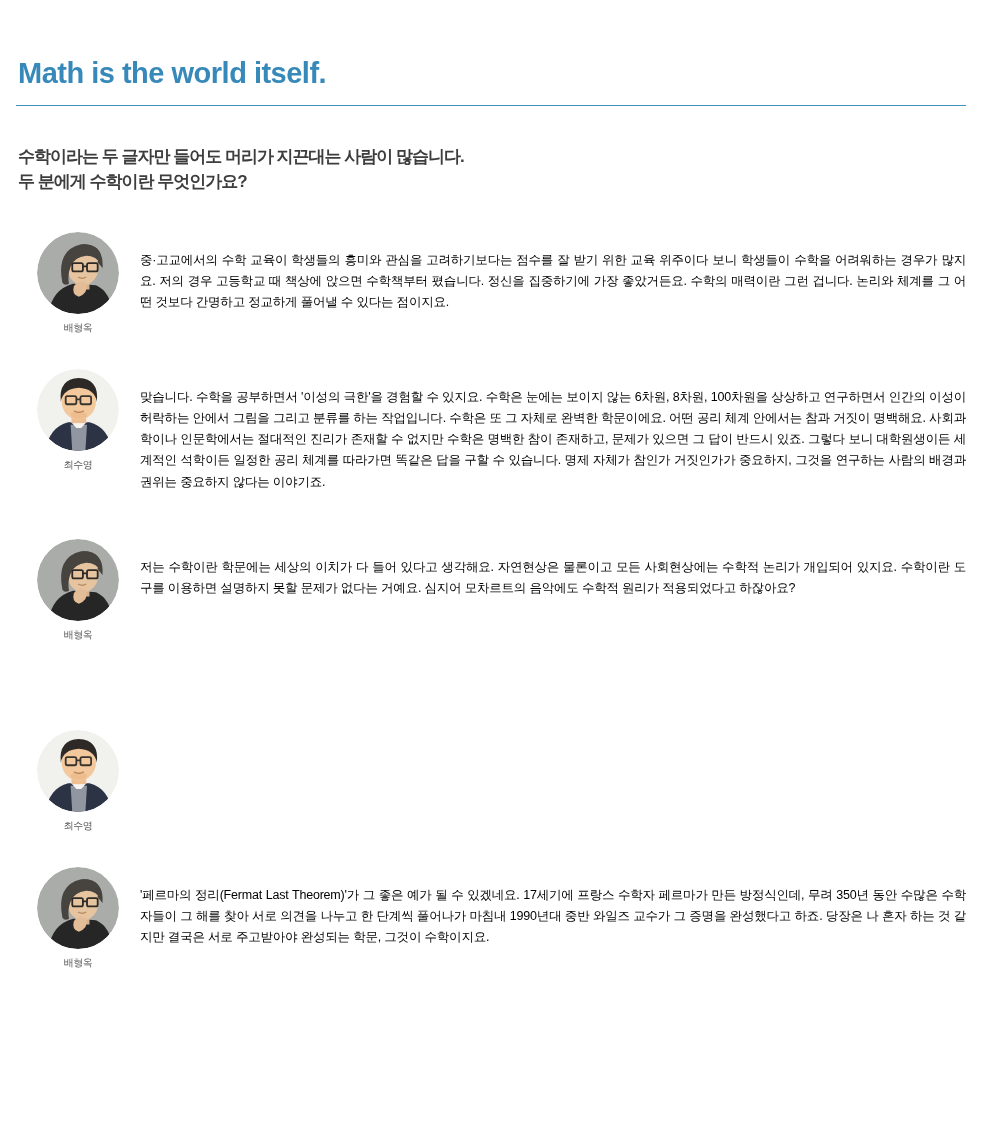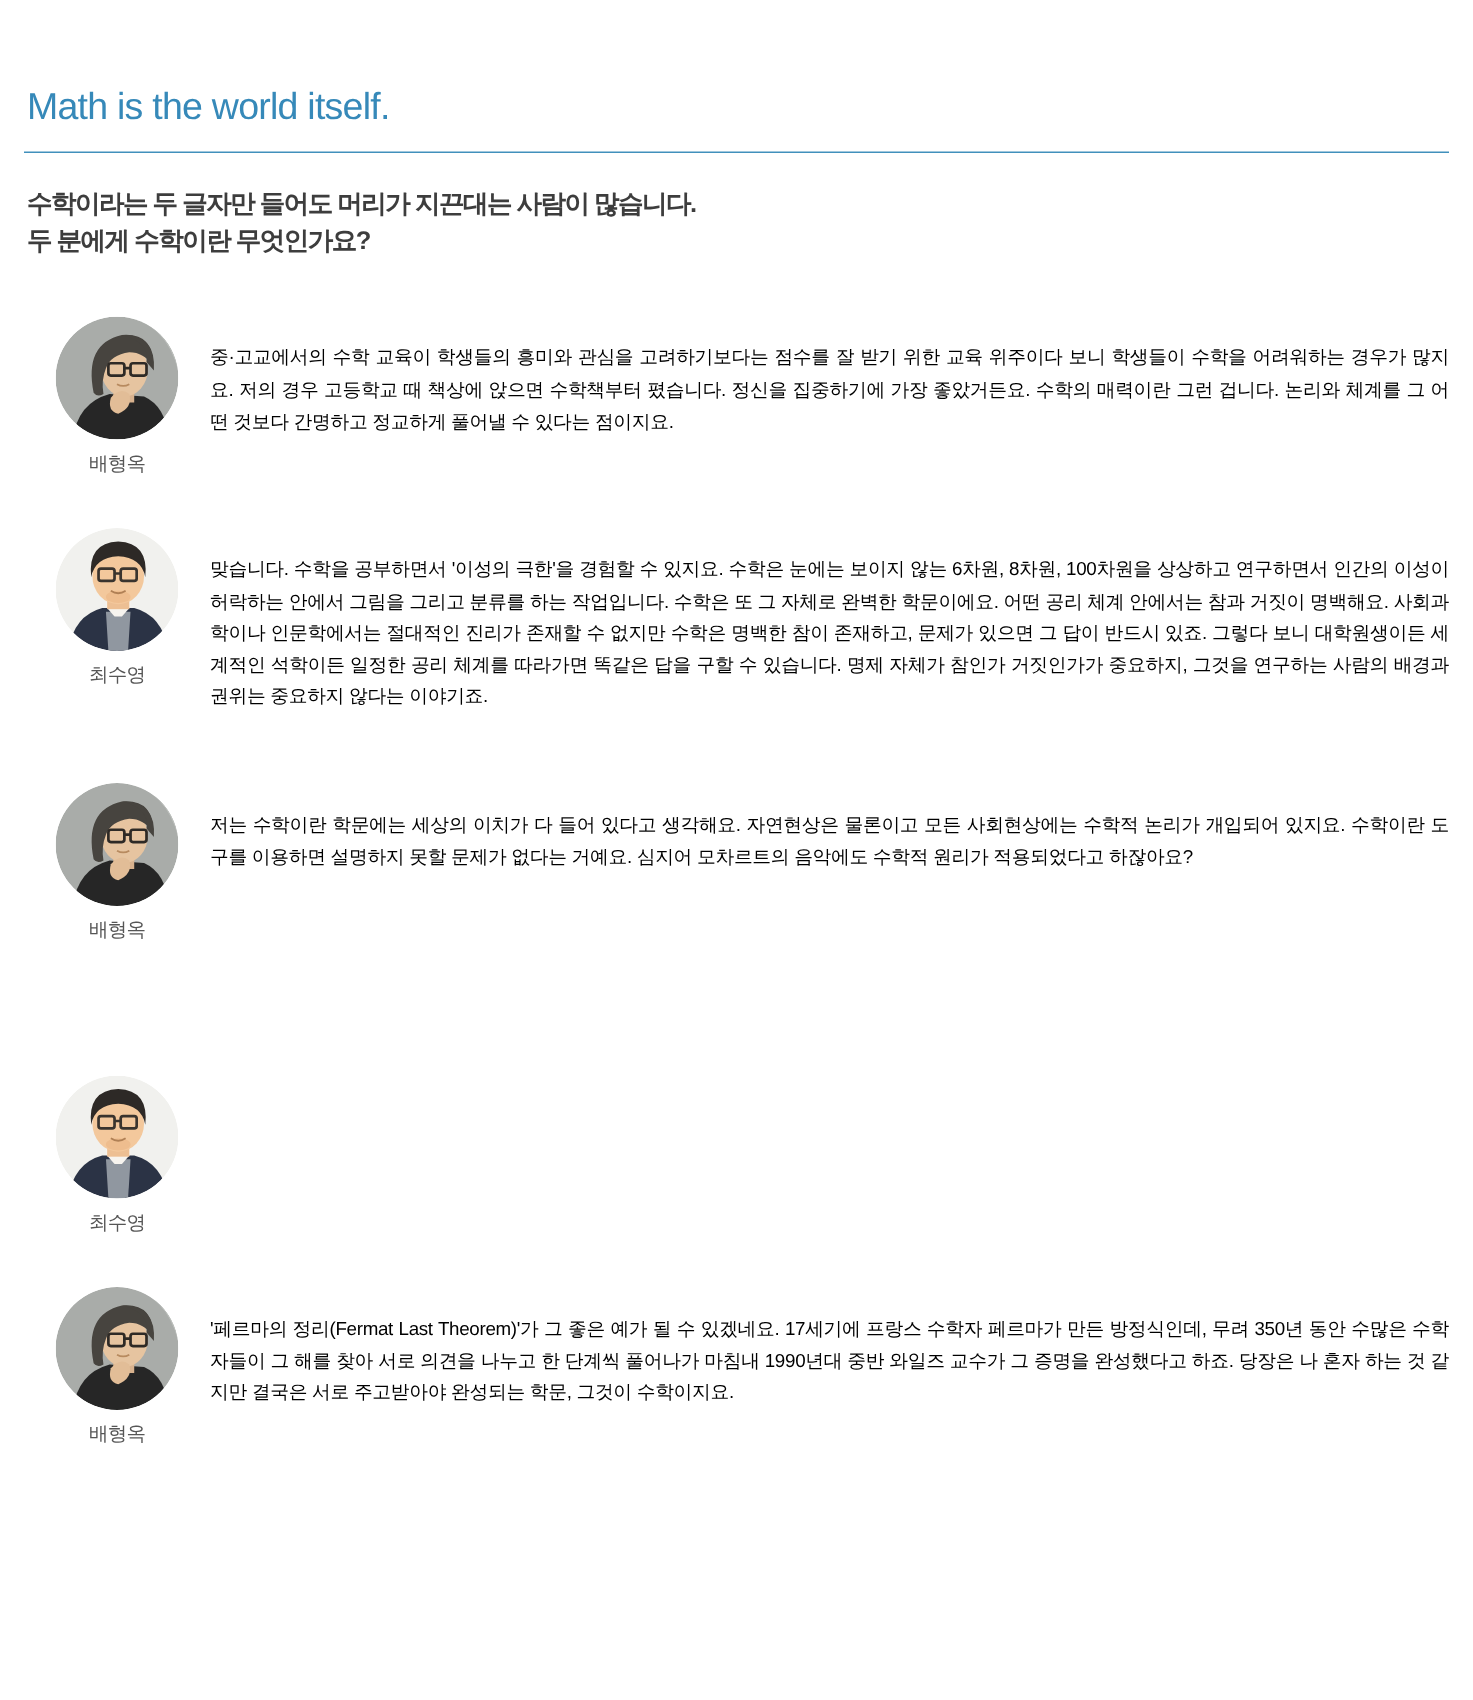--- a/index.html
+++ b/index.html
@@ -16,28 +16,28 @@
     padding: 58px 16px 24px 16px;
   }
   .section { }
   .section + .section { margin-top: 88px; }
   .section-header {
     border-bottom: 1px solid #4190bc;
     padding-bottom: 15px;
   }
   .section-title {
     margin: 0 0 0 2px;
-    font-size: 25px;
-    font-weight: 400;
+    font-size: 29px;
+    font-weight: 700;
     letter-spacing: -0.5px;
     color: #3689b9;
     line-height: 1.1;
   }
   .question {
-    margin: 21px 2px 0 2px;
+    margin: 38px 2px 0 2px;
     font-size: 17px;
     font-weight: bold;
     color: #3d3d3d;
     letter-spacing: -1px;
     line-height: 1.48;
     white-space: pre-line;
   }
   .entries {
     margin-top: 38px;
     display: flex;
@@ -58,21 +58,21 @@
   .avatar {
     width: 82px;
     height: 82px;
     border-radius: 50%;
     overflow: hidden;
     display: block;
   }
   .avatar svg { display: block; width: 100%; height: 100%; }
   .entry-name {
     margin-top: 7px;
-    font-size: 13px;
+    font-size: 10px;
     color: #565656;
     letter-spacing: -0.5px;
   }
   .entry-text {
     flex: 1;
     padding-top: 5px;
     font-size: 12.5px;
     line-height: 1.7;
     letter-spacing: -0.2px;
     color: #000000;

